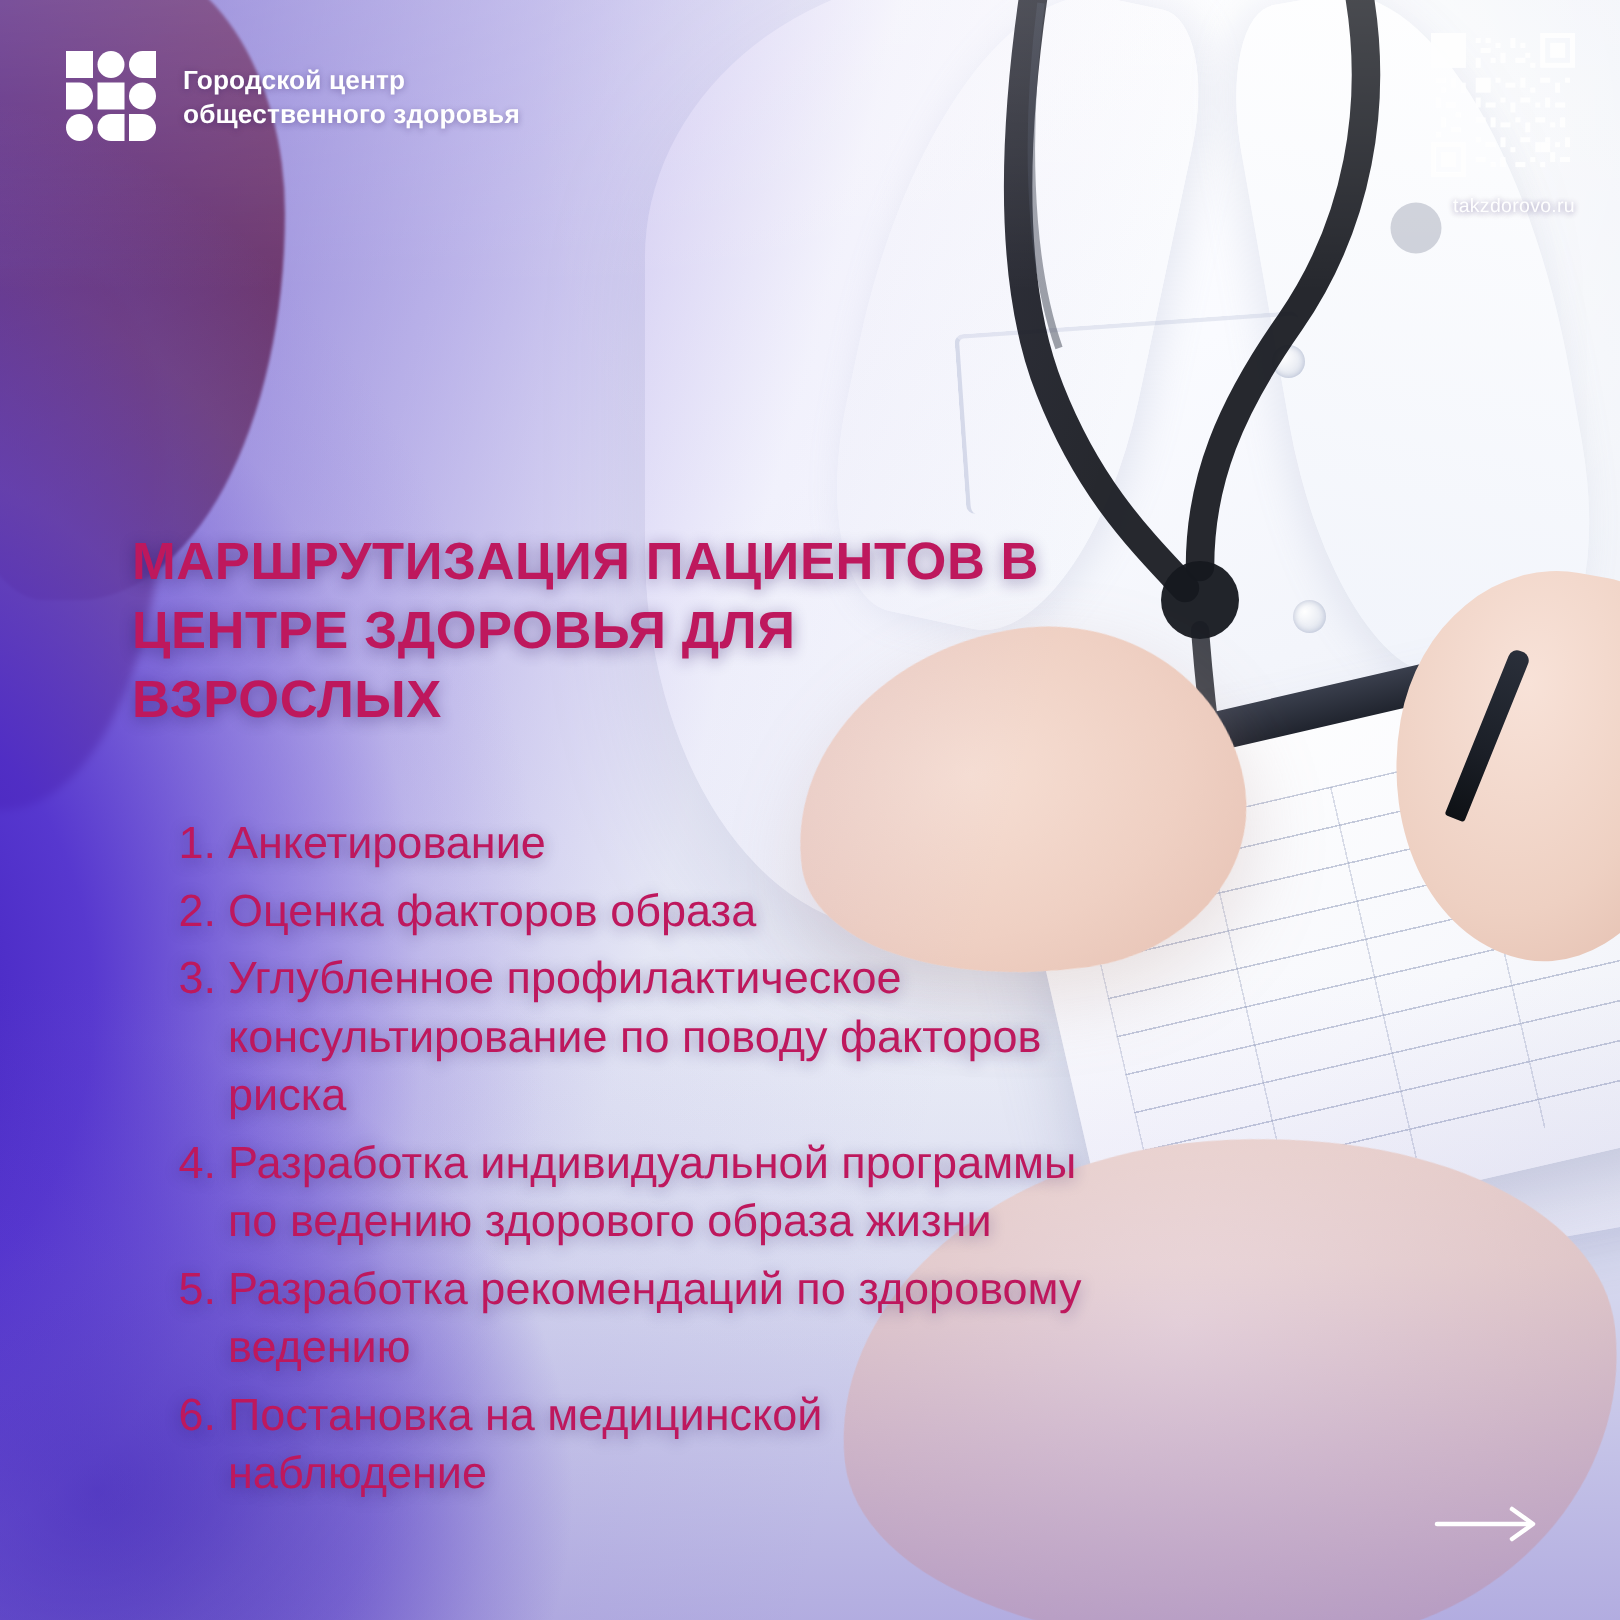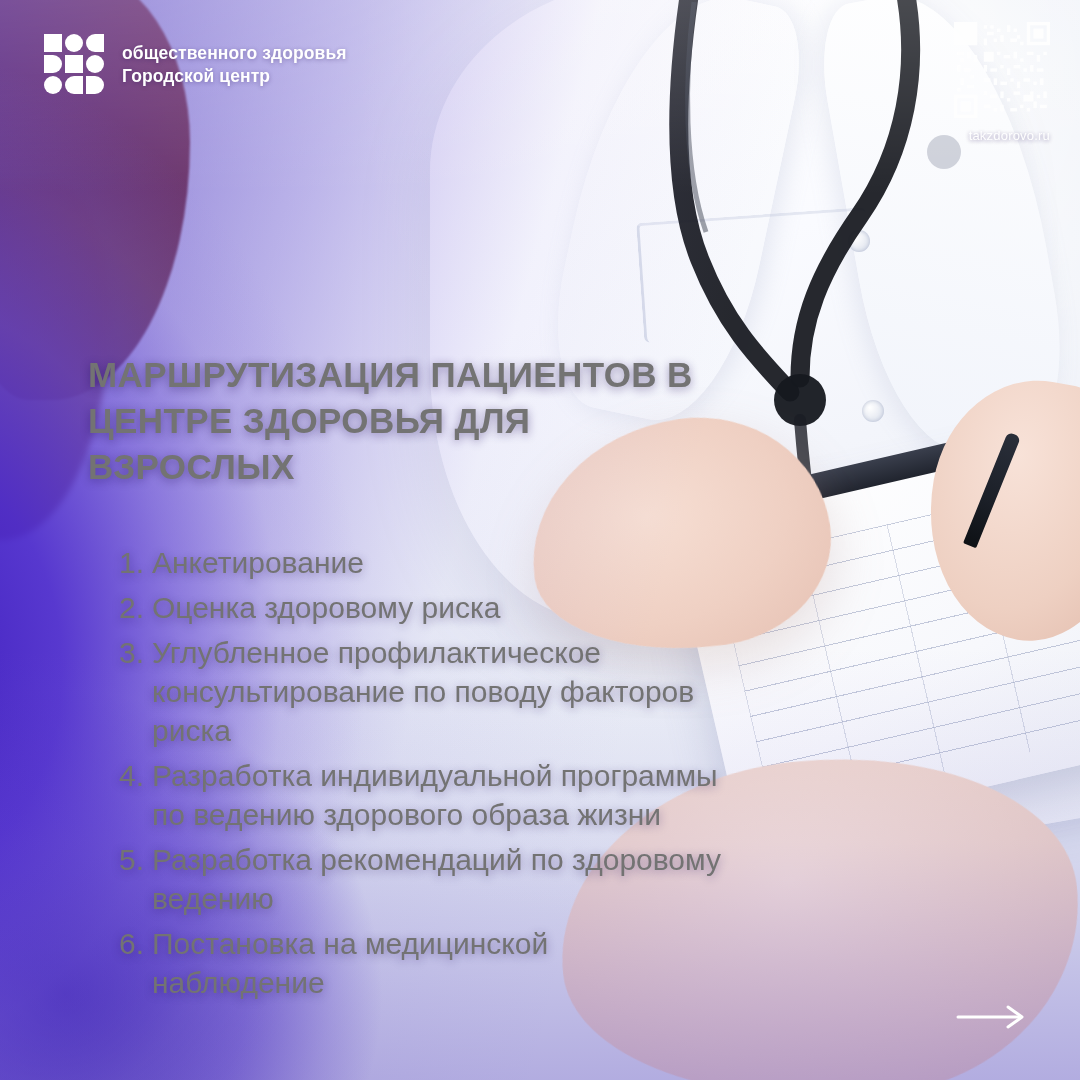--- a/index.html
+++ b/index.html
@@ -259,21 +259,21 @@
     text-shadow: 0 1px 4px rgba(60,40,110,0.55);
     opacity: .95;
   }
 
   
   .content {
     position: absolute;
     left: 88px; top: 352px;
     width: 640px;
     z-index: 15;
-    color: #737373;
+    color: #be185d;
   }
   .title {
     font-size: 35px;
     font-weight: 800;
     line-height: 1.32;
     letter-spacing: 0.4px;
     text-transform: uppercase;
     text-shadow: 0 2px 10px rgba(35,15,95,0.45);
   }
   .steps {
@@ -357,22 +357,22 @@
         <div class="lm ci"></div>
         <div class="lm hl"></div>
       <div class="lm hr"></div>
         <div class="lm sq"></div>
         <div class="lm ci"></div>
       <div class="lm ci"></div>
         <div class="lm hl"></div>
         <div class="lm hr"></div>
     </div>
     <div class="logo-text">
+      <div>Городской центр</div>
       <div>общественного здоровья</div>
-      <div>Городской центр</div>
     </div>
   </div>
 
   <div class="qr-wrap">
     <svg class="qr" viewBox="0 0 29 29">
       <rect width="29" height="29" fill="none"></rect>
       <g fill="#ffffff">
 
         <path d="M0 0h7v7H0z"></path>
           <path d="M1 1h5v5H1z" fill="none"></path>
@@ -460,21 +460,21 @@
   <div class="content">
     <h1 class="title">МАРШРУТИЗАЦИЯ ПАЦИЕНТОВ В ЦЕНТРЕ ЗДОРОВЬЯ ДЛЯ ВЗРОСЛЫХ</h1>
 
     <ol class="steps">
       <li class="step">
         <span class="step-num">1.</span>
         <span class="step-text">Анкетирование</span>
       </li>
       <li class="step">
         <span class="step-num">2.</span>
-        <span class="step-text">Оценка здоровому риска</span>
+        <span class="step-text">Оценка факторов образа</span>
       </li>
       <li class="step">
         <span class="step-num">3.</span>
         <span class="step-text">Углубленное профилактическое консультирование по поводу факторов риска</span>
       </li>
       <li class="step">
         <span class="step-num">4.</span>
         <span class="step-text">Разработка индивидуальной программы по ведению здорового образа жизни</span>
       </li>
       <li class="step">

